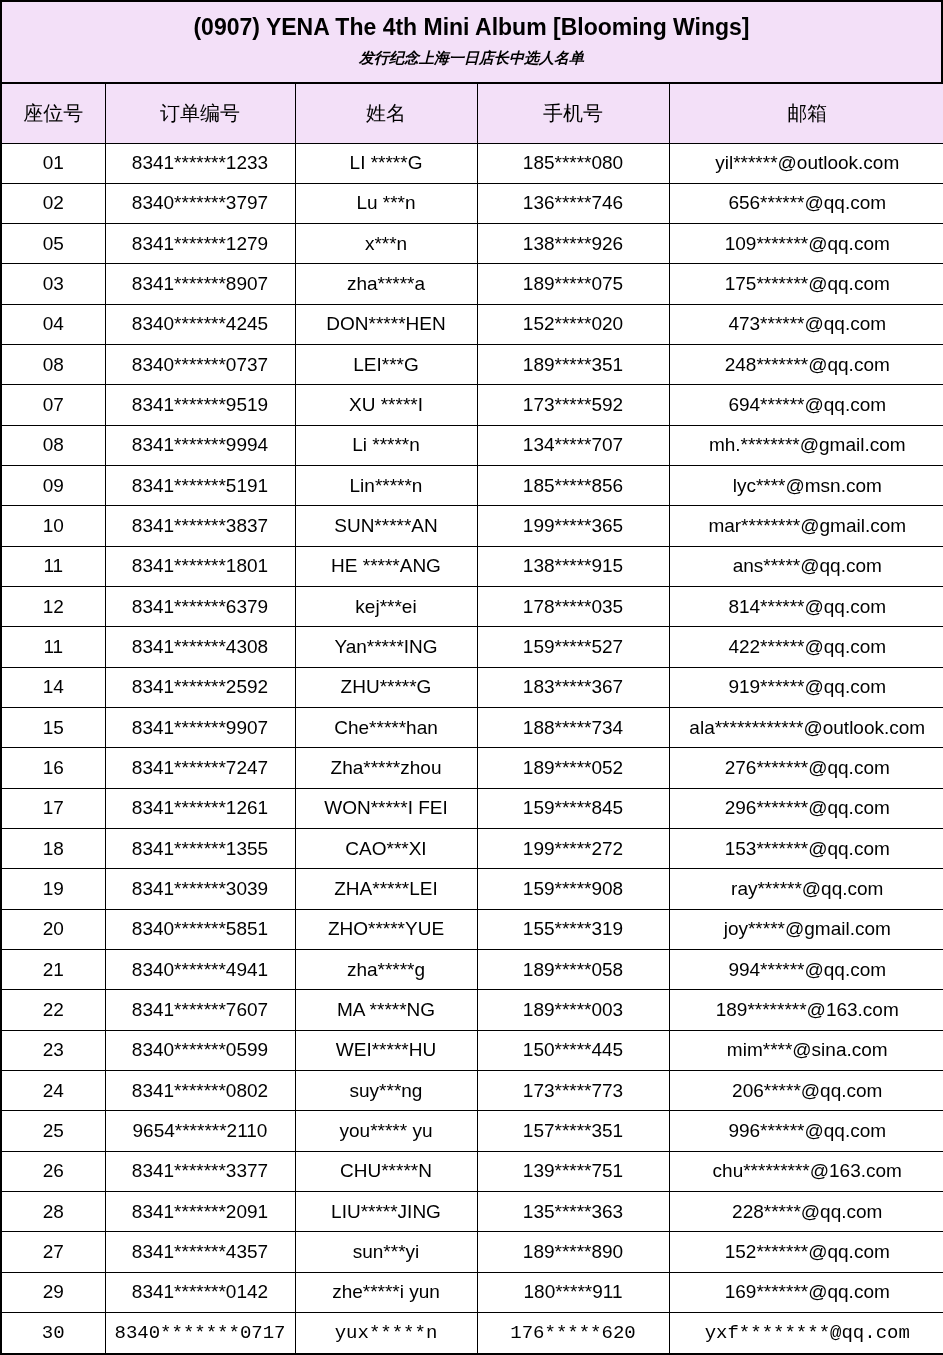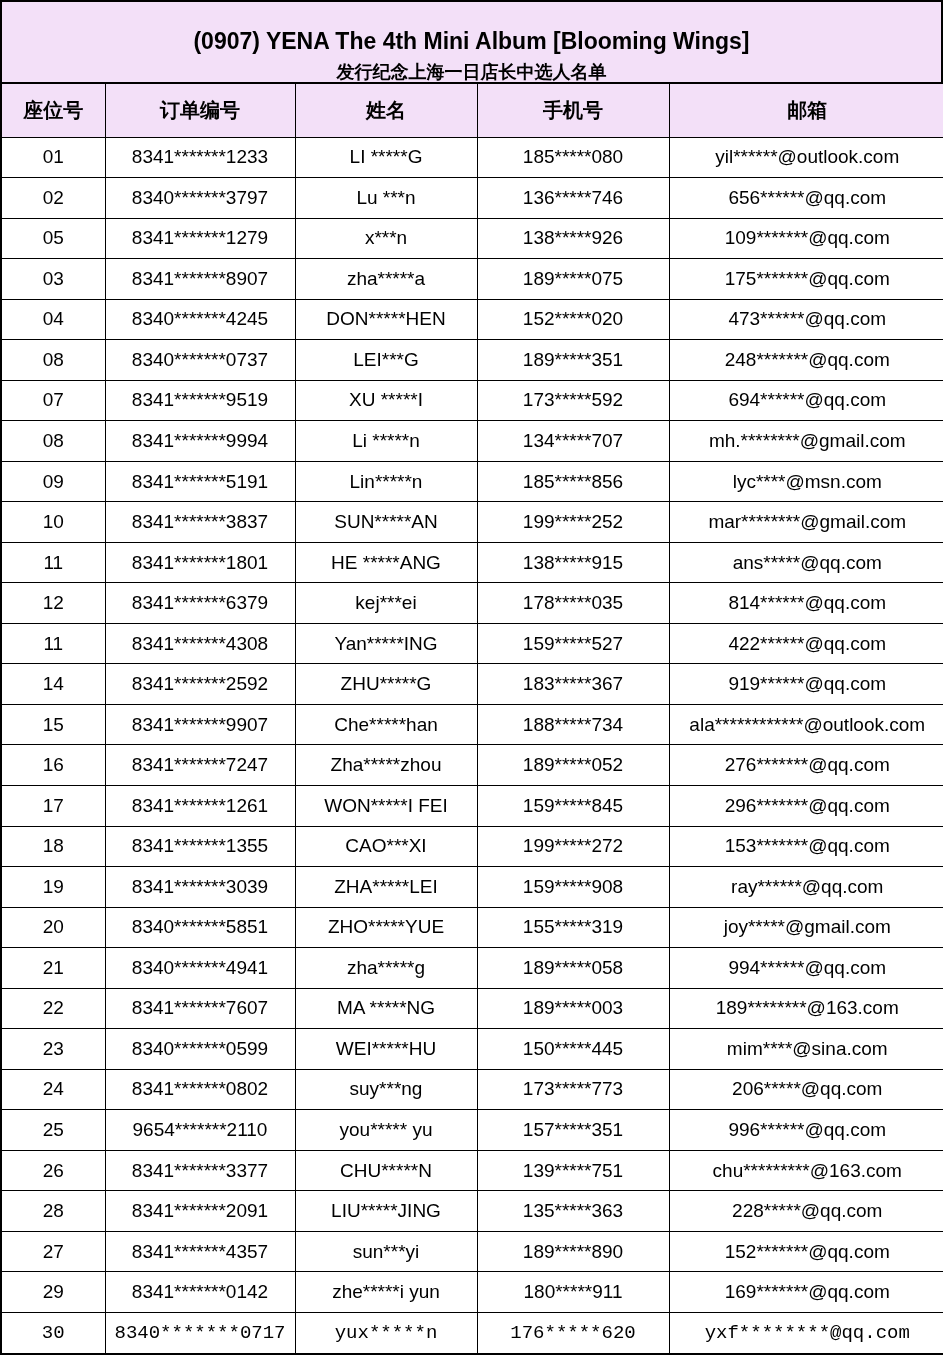--- a/index.html
+++ b/index.html
@@ -13,52 +13,53 @@
     display: flex;
     flex-direction: column;
     background: #fff;
   }
 
   .title-block {
     height: 82px;
     background: #f3e0f8;
     border-bottom: 2px solid #000;
     text-align: center;
-    padding-top: 24px;
+    padding-top: 10px;
   }
   .title-line1 {
     font-size: 23px;
     font-weight: bold;
     line-height: 30px;
   }
   .title-line2 {
-    font-size: 18px;
+    font-size: 15px;
     font-weight: bold;
     line-height: 32px;
+    font-style: italic;
   }
 
   table.roster {
     width: 100%;
     border-collapse: collapse;
     table-layout: fixed;
     flex: 1;
   }
   table.roster th, table.roster td {
     border: 1px solid #000;
     text-align: center;
     vertical-align: middle;
     white-space: nowrap;
     overflow: hidden;
     padding: 0;
   }
   table.roster th {
     background: #f3e0f8;
     font-size: 20px;
-    font-weight: bold;
-    height: 53px;
+    font-weight: normal;
+    height: 59px;
     border-top: none;
   }
   table.roster td {
     font-size: 19px;
     font-weight: normal;
     height: 40px;
     background: #ffffff;
   }
   table.roster th:first-child, table.roster td:first-child { border-left: none; }
   table.roster th:last-child,  table.roster td:last-child  { border-right: none; }
@@ -160,21 +161,21 @@
           <td data-name="cell-seat">09</td>
           <td data-name="cell-order">8341*******5191</td>
           <td data-name="cell-name">Lin*****n</td>
           <td data-name="cell-phone">185*****856</td>
           <td data-name="cell-email">lyc****@msn.com</td>
         </tr>
         <tr data-name="table-row">
           <td data-name="cell-seat">10</td>
           <td data-name="cell-order">8341*******3837</td>
           <td data-name="cell-name">SUN*****AN</td>
-          <td data-name="cell-phone">199*****252</td>
+          <td data-name="cell-phone">199*****365</td>
           <td data-name="cell-email">mar********@gmail.com</td>
         </tr>
         <tr data-name="table-row">
           <td data-name="cell-seat">11</td>
           <td data-name="cell-order">8341*******1801</td>
           <td data-name="cell-name">HE *****ANG</td>
           <td data-name="cell-phone">138*****915</td>
           <td data-name="cell-email">ans*****@qq.com</td>
         </tr>
         <tr data-name="table-row">

